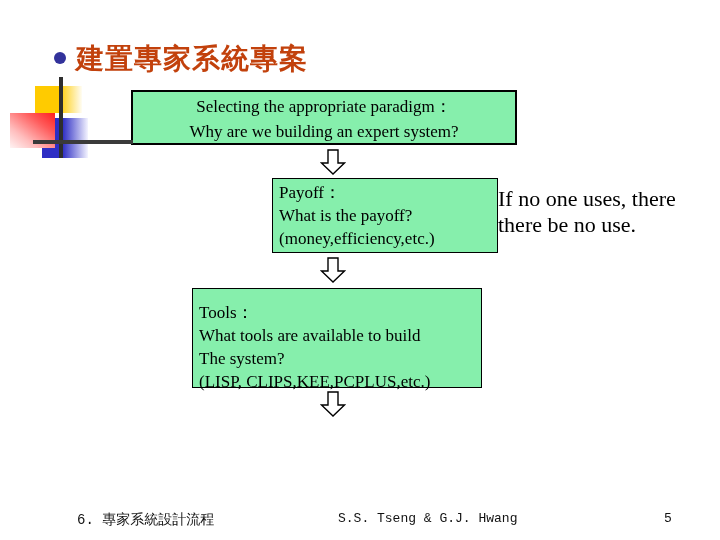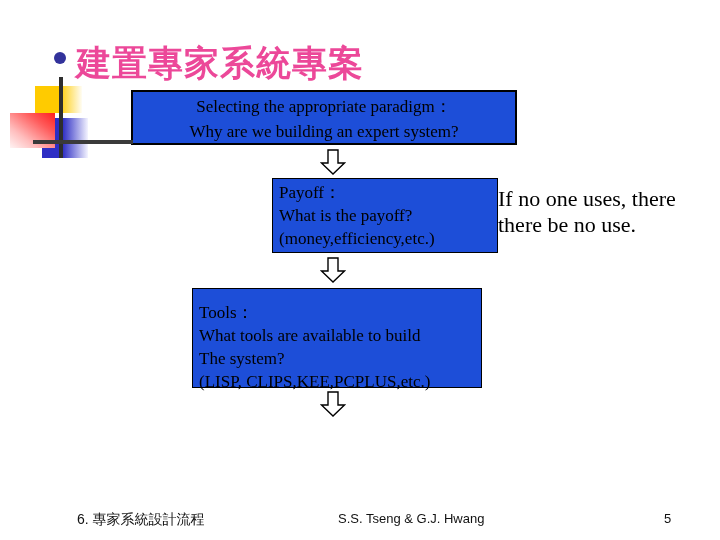--- a/index.html
+++ b/index.html
@@ -12,22 +12,22 @@
     color:#000;
   }
   
   .title-bullet{
     position:absolute;left:54px;top:52px;
     width:12px;height:12px;border-radius:50%;
     background:#32329b;
   }
   .slide-title{
     position:absolute;left:76px;top:40px;
-    font-size:35px;font-weight:bold;
-    color:#ec4899;
+    font-size:28px;font-weight:bold;
+    color:#c2410c;
     letter-spacing:1px;
     white-space:nowrap;
   }
   
   .deco{position:absolute;}
   .deco-yellow{
     left:35px;top:86px;width:47px;height:27px;z-index:1;
     background:linear-gradient(90deg,#ffcb00 0%,#ffcb00 52%,#fffdf4 100%);
   }
   .deco-blue{
@@ -42,21 +42,21 @@
     left:59px;top:77px;width:4px;height:81px;z-index:4;
     background:#2e2e2e;
   }
   .deco-hline{
     left:33px;top:140px;width:100px;height:4px;z-index:4;
     background:#3a3a3a;
   }
   
   .fbox{
     position:absolute;
-    background:#1d4ed8;
+    background:#86efac;
     border:1.5px solid #000;
     box-sizing:border-box;
     font-size:17px;
     line-height:23px;
   }
   .fbox1{
     left:131px;top:90px;width:386px;height:55px;
     border-width:2px;text-align:center;
     line-height:25px;padding-top:2px;
   }
@@ -70,21 +70,21 @@
   .arrow2{left:320px;top:257px;}
   .arrow3{left:320px;top:391px;}
   
   .side-note{
     position:absolute;left:498px;top:186px;
     font-size:22px;line-height:26px;
   }
   
   .footer-item{
     position:absolute;top:511px;
-    font-family:Liberation Sans, sans-serif;
+    font-family:Liberation Mono, monospace;
     font-size:13px;color:#111;
     white-space:nowrap;
   }
   .footer-left{left:77px;font-size:14px;}
   .footer-center{left:298px;margin-left:40px;}
   .footer-page{left:664px;}
 </style>
 </head>
 <body>
 

